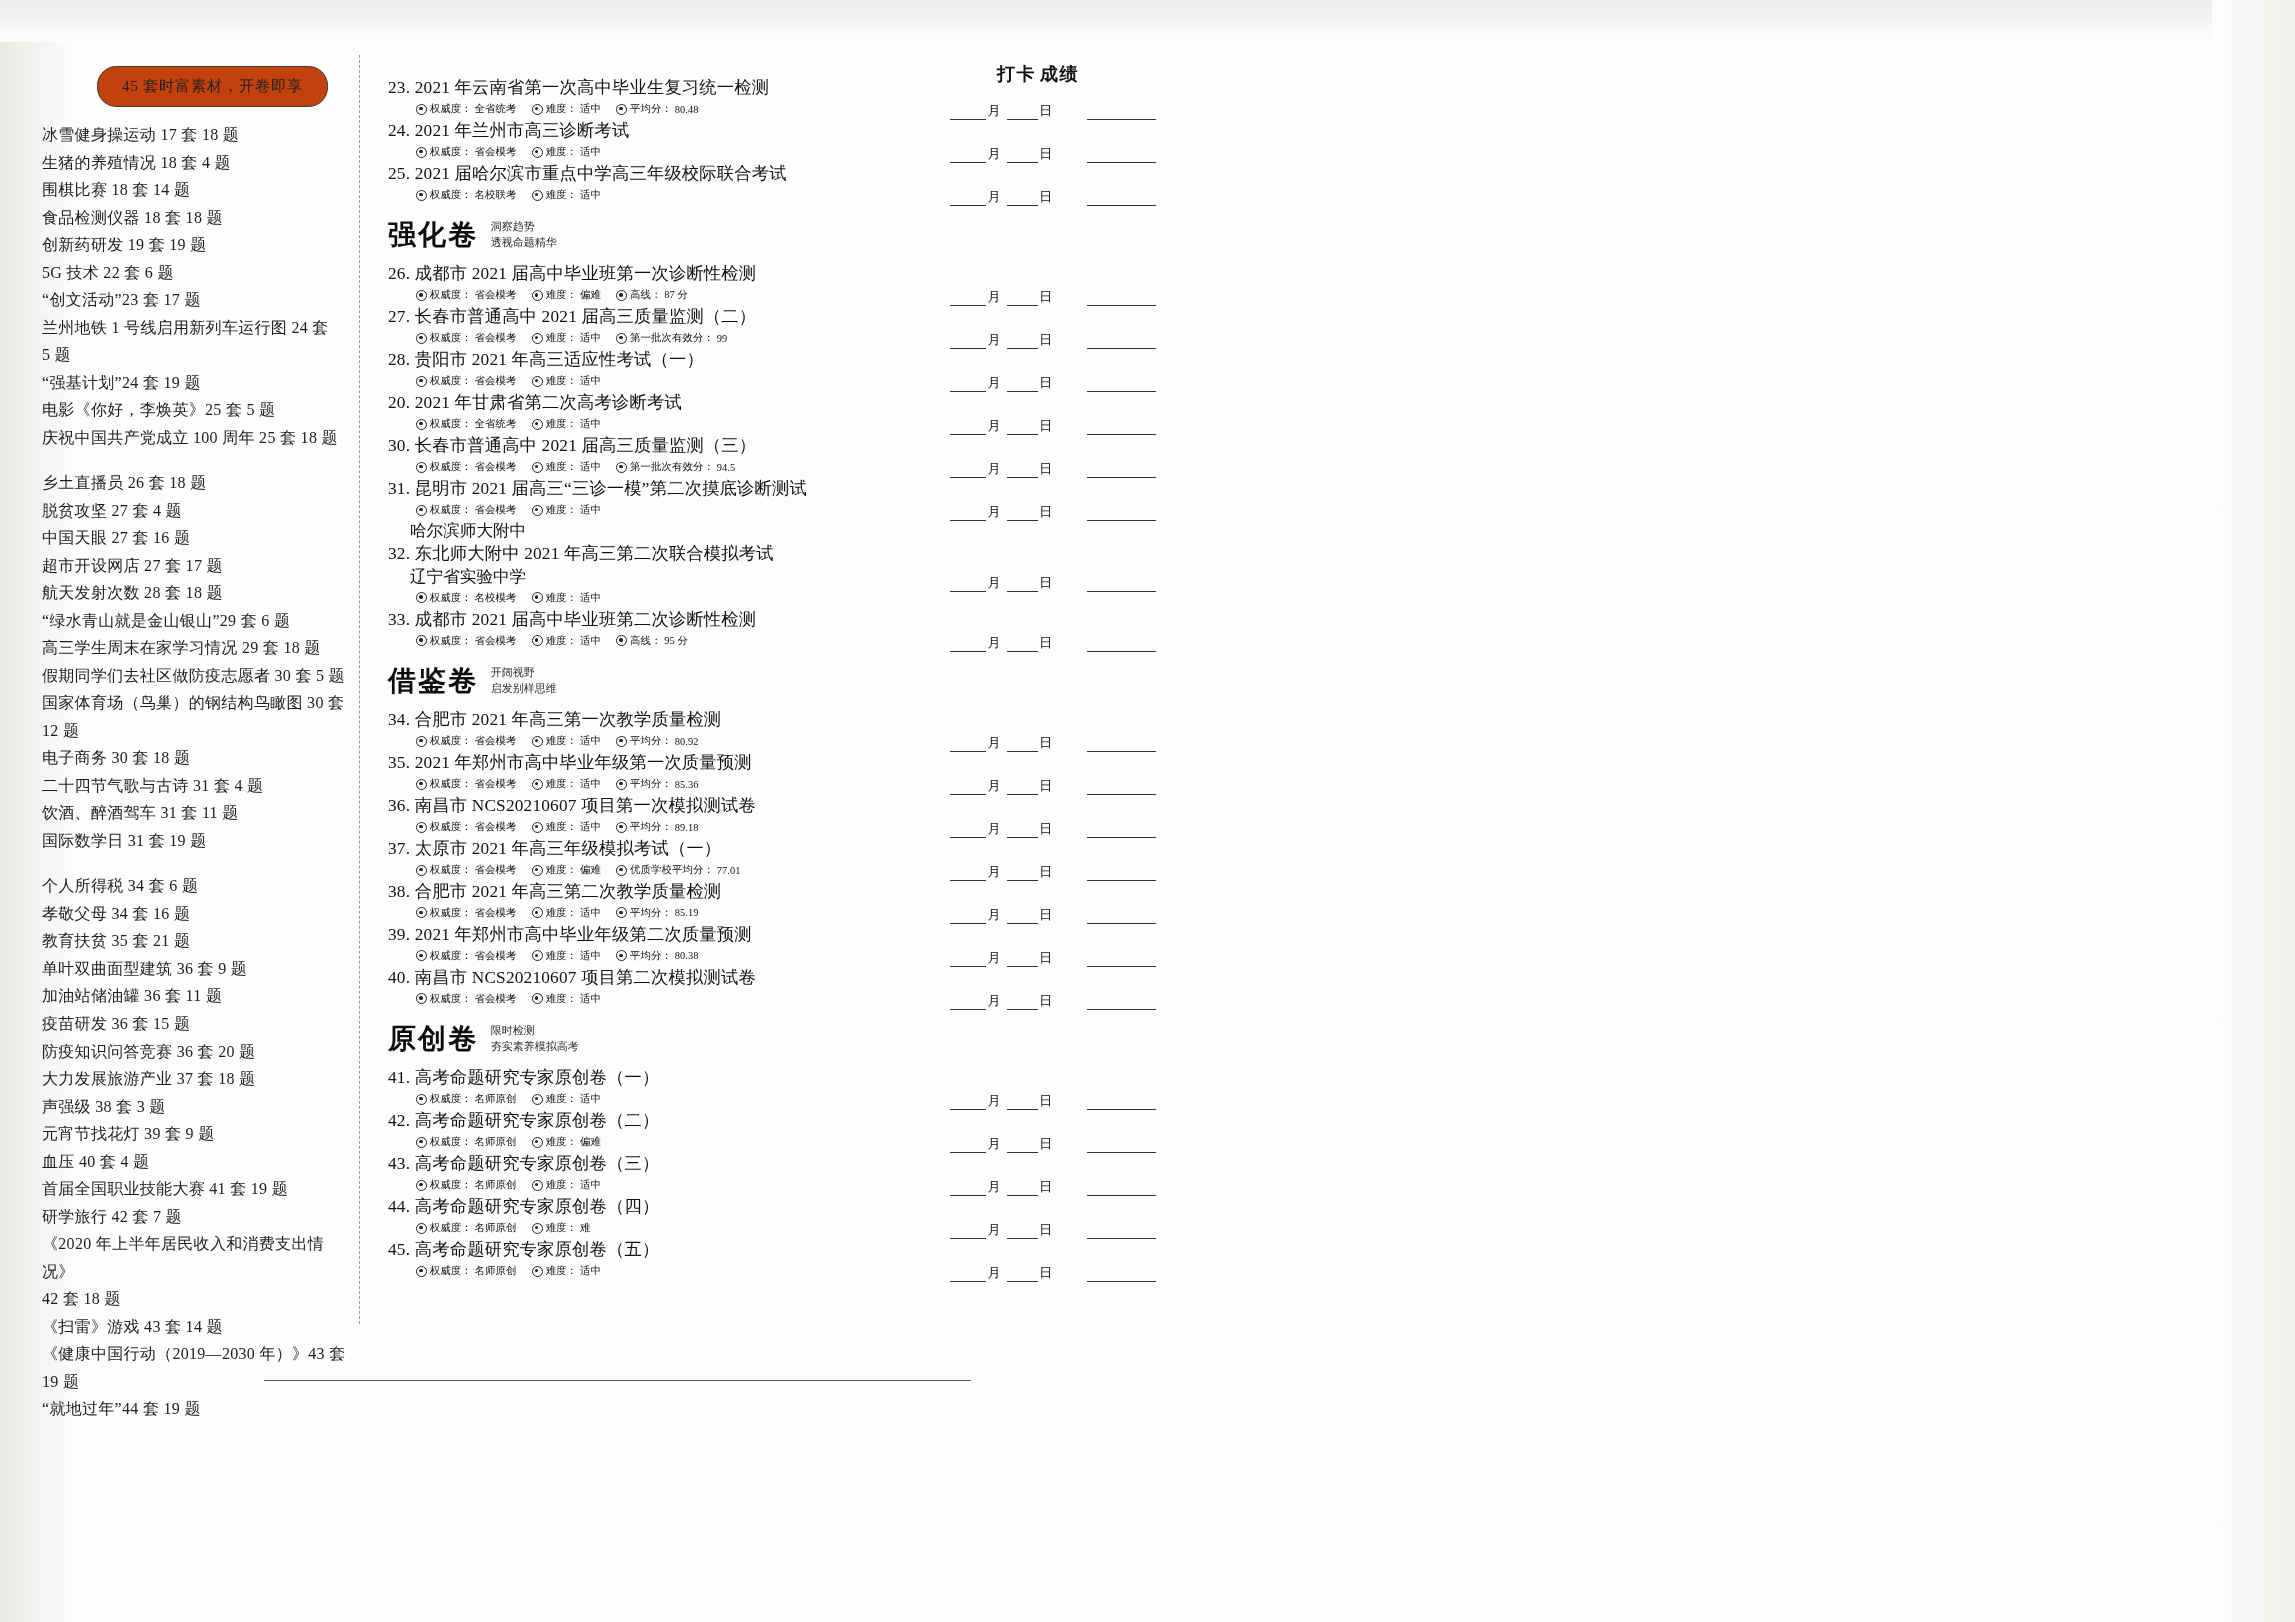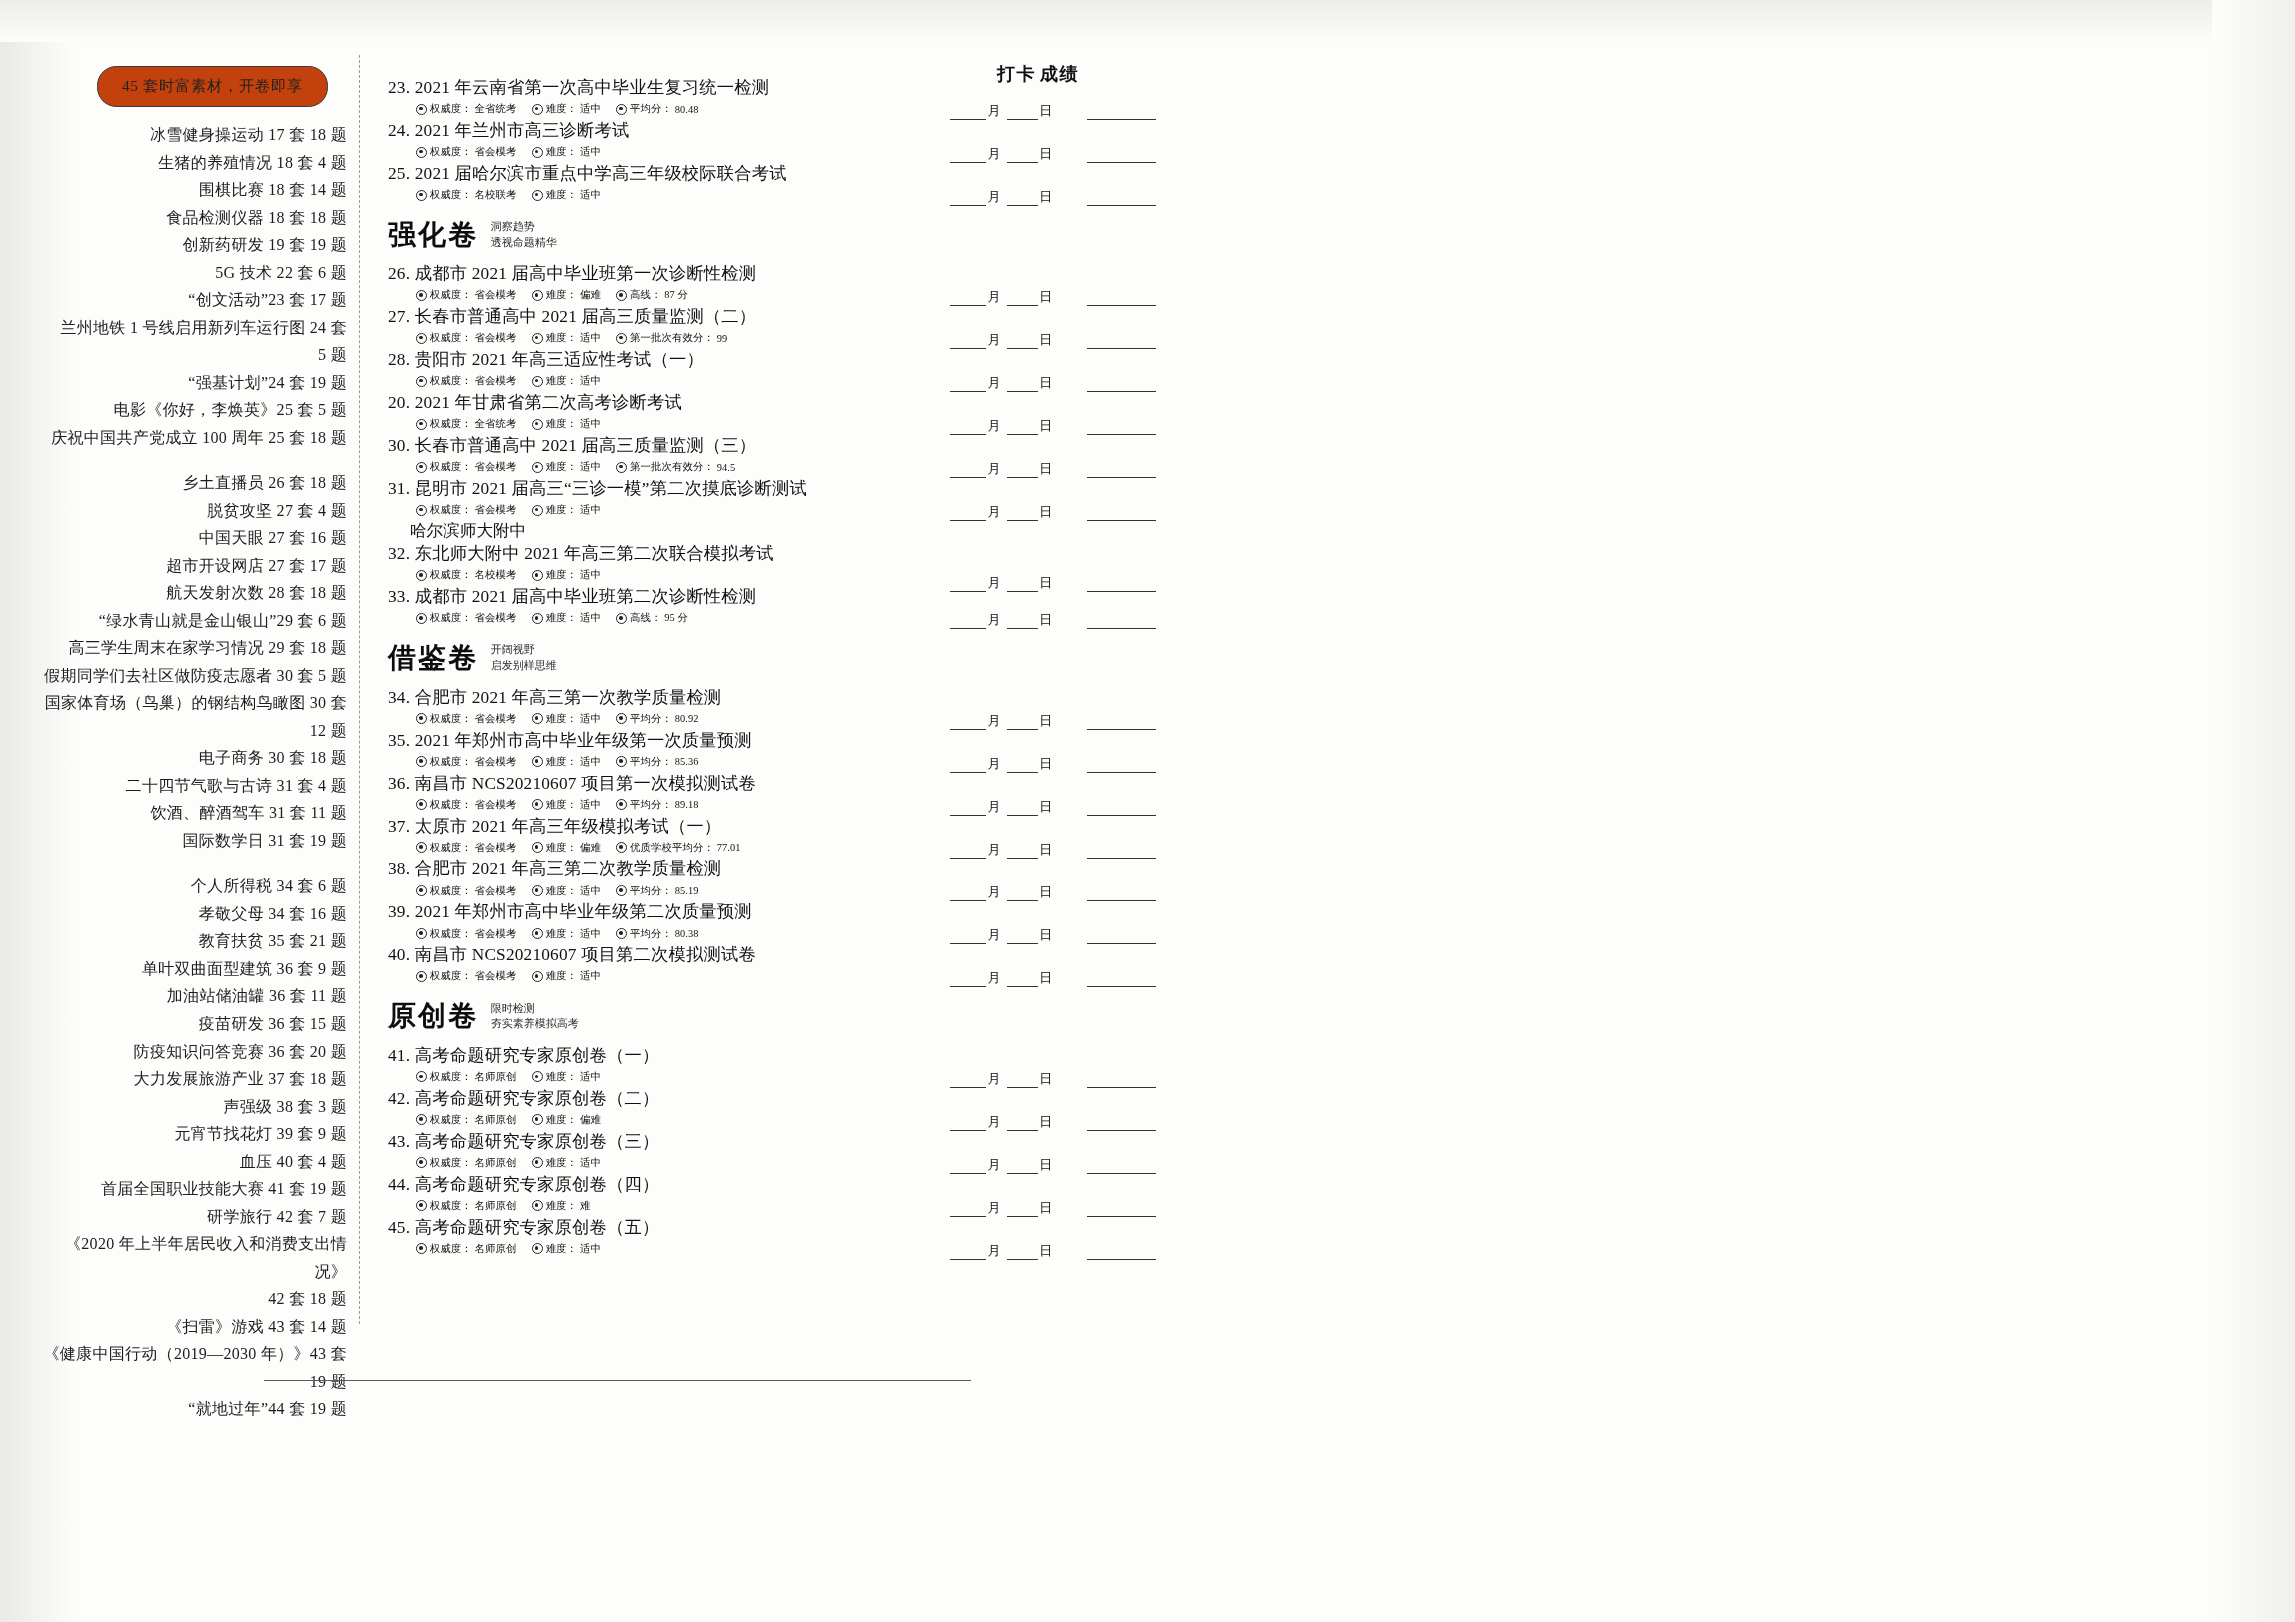--- a/index.html
+++ b/index.html
@@ -72,21 +72,20 @@
   }
   .left-col .entry {
     font-size: 16px;
     line-height: 1.72;
     color: #1d1d1d;
     white-space: pre-wrap;
     letter-spacing: 0.3px;
   }
   .left-col .group {
     margin-bottom: 18px;
-    text-align: right;
   }
 
   
   .divider {
     position: absolute;
     left: 359px;
     top: 55px;
     width: 0;
     height: 1269px;
     border-left: 1.4px dashed #9a9a9a;
@@ -510,20 +509,21 @@
           <span class="blank b-m"></span>
           <span class="unit">月</span>
           <span class="blank b-d"></span>
           <span class="unit">日</span>
           <span class="blank b-s"></span>
         </div>
       </div>
       <div class="row">
         <div class="subtitle">哈尔滨师大附中</div>
         <div class="title"><span>32. </span> <span>东北师大附中 2021 年高三第二次联合模拟考试</span></div>
+        <div class="subtitle">辽宁省实验中学</div>
         <div class="meta">
           <span class="chip">
             <span class="dot"></span>
             <span class="label">权威度：</span>
             <span class="value">名校模考</span>
           </span>
           <span class="chip">
             <span class="dot"></span>
             <span class="label">难度：</span>
             <span class="value">适中</span>

